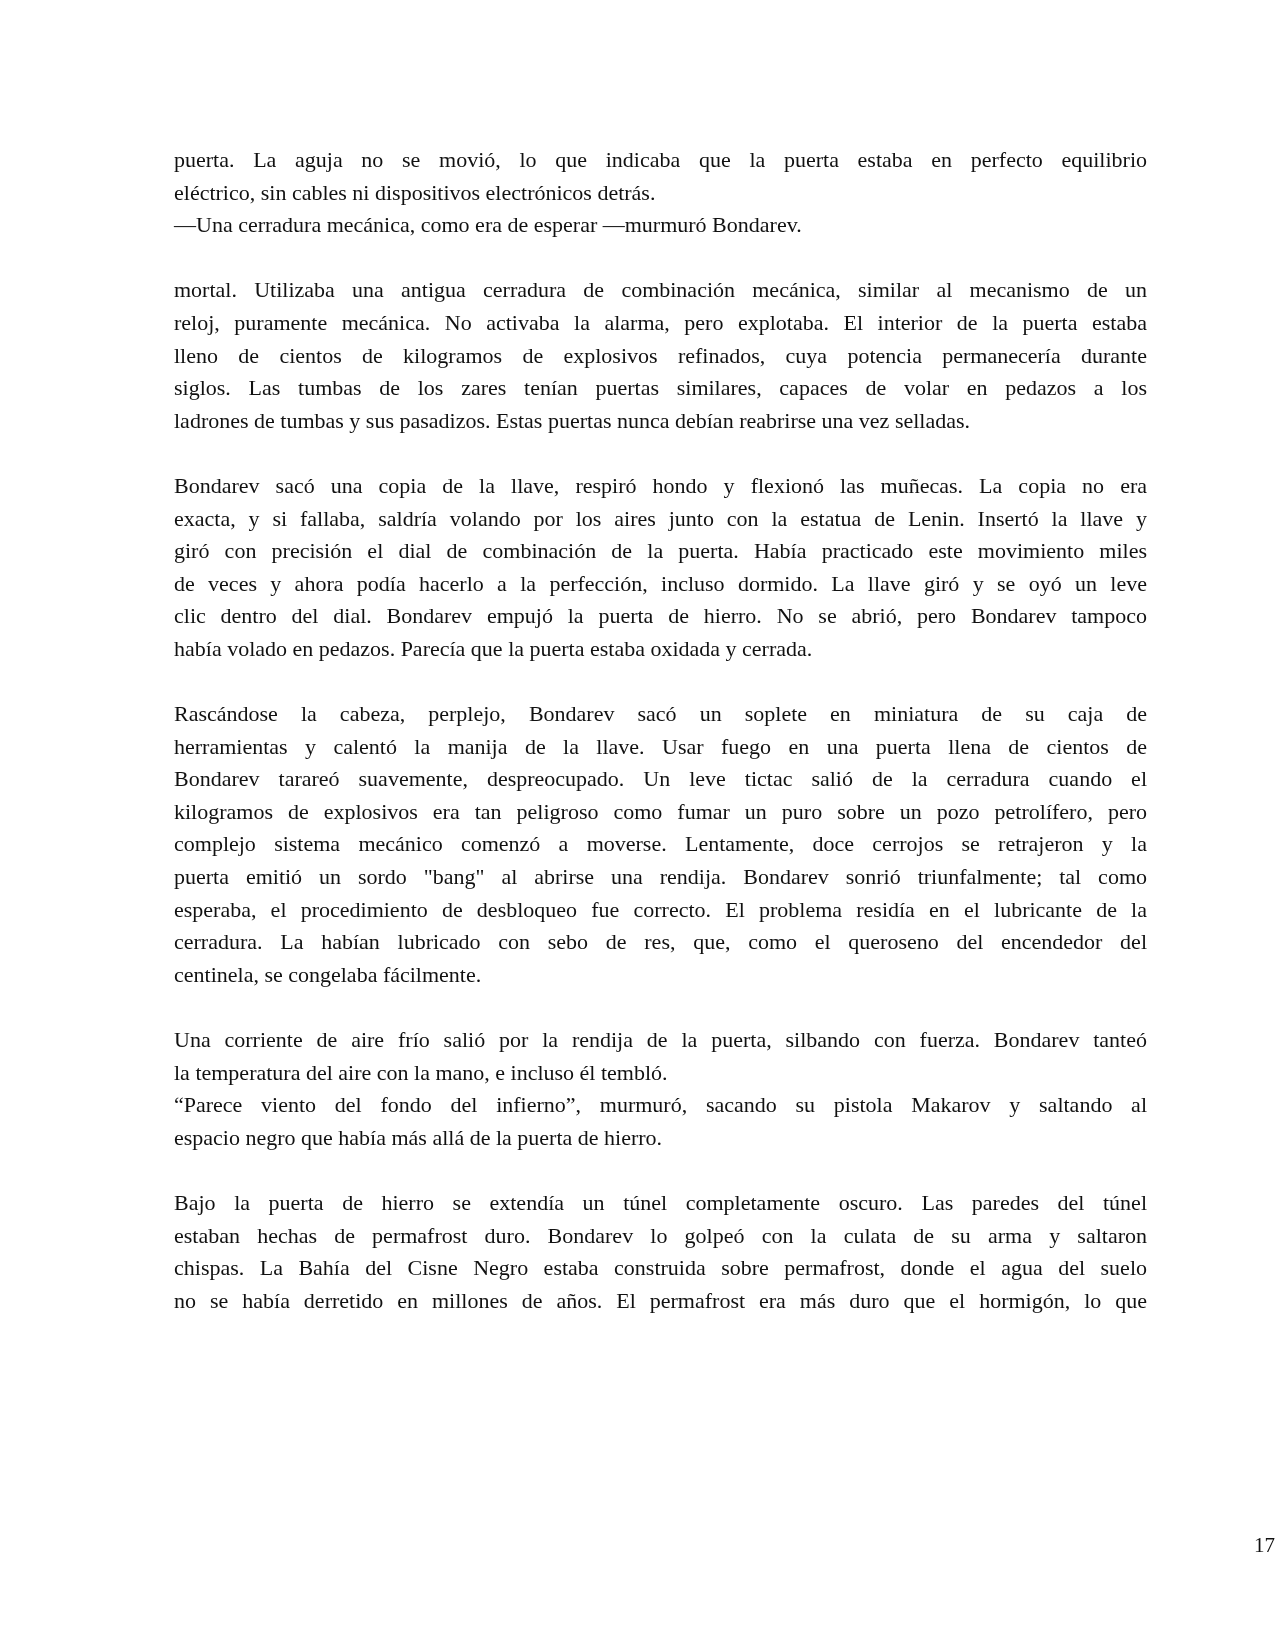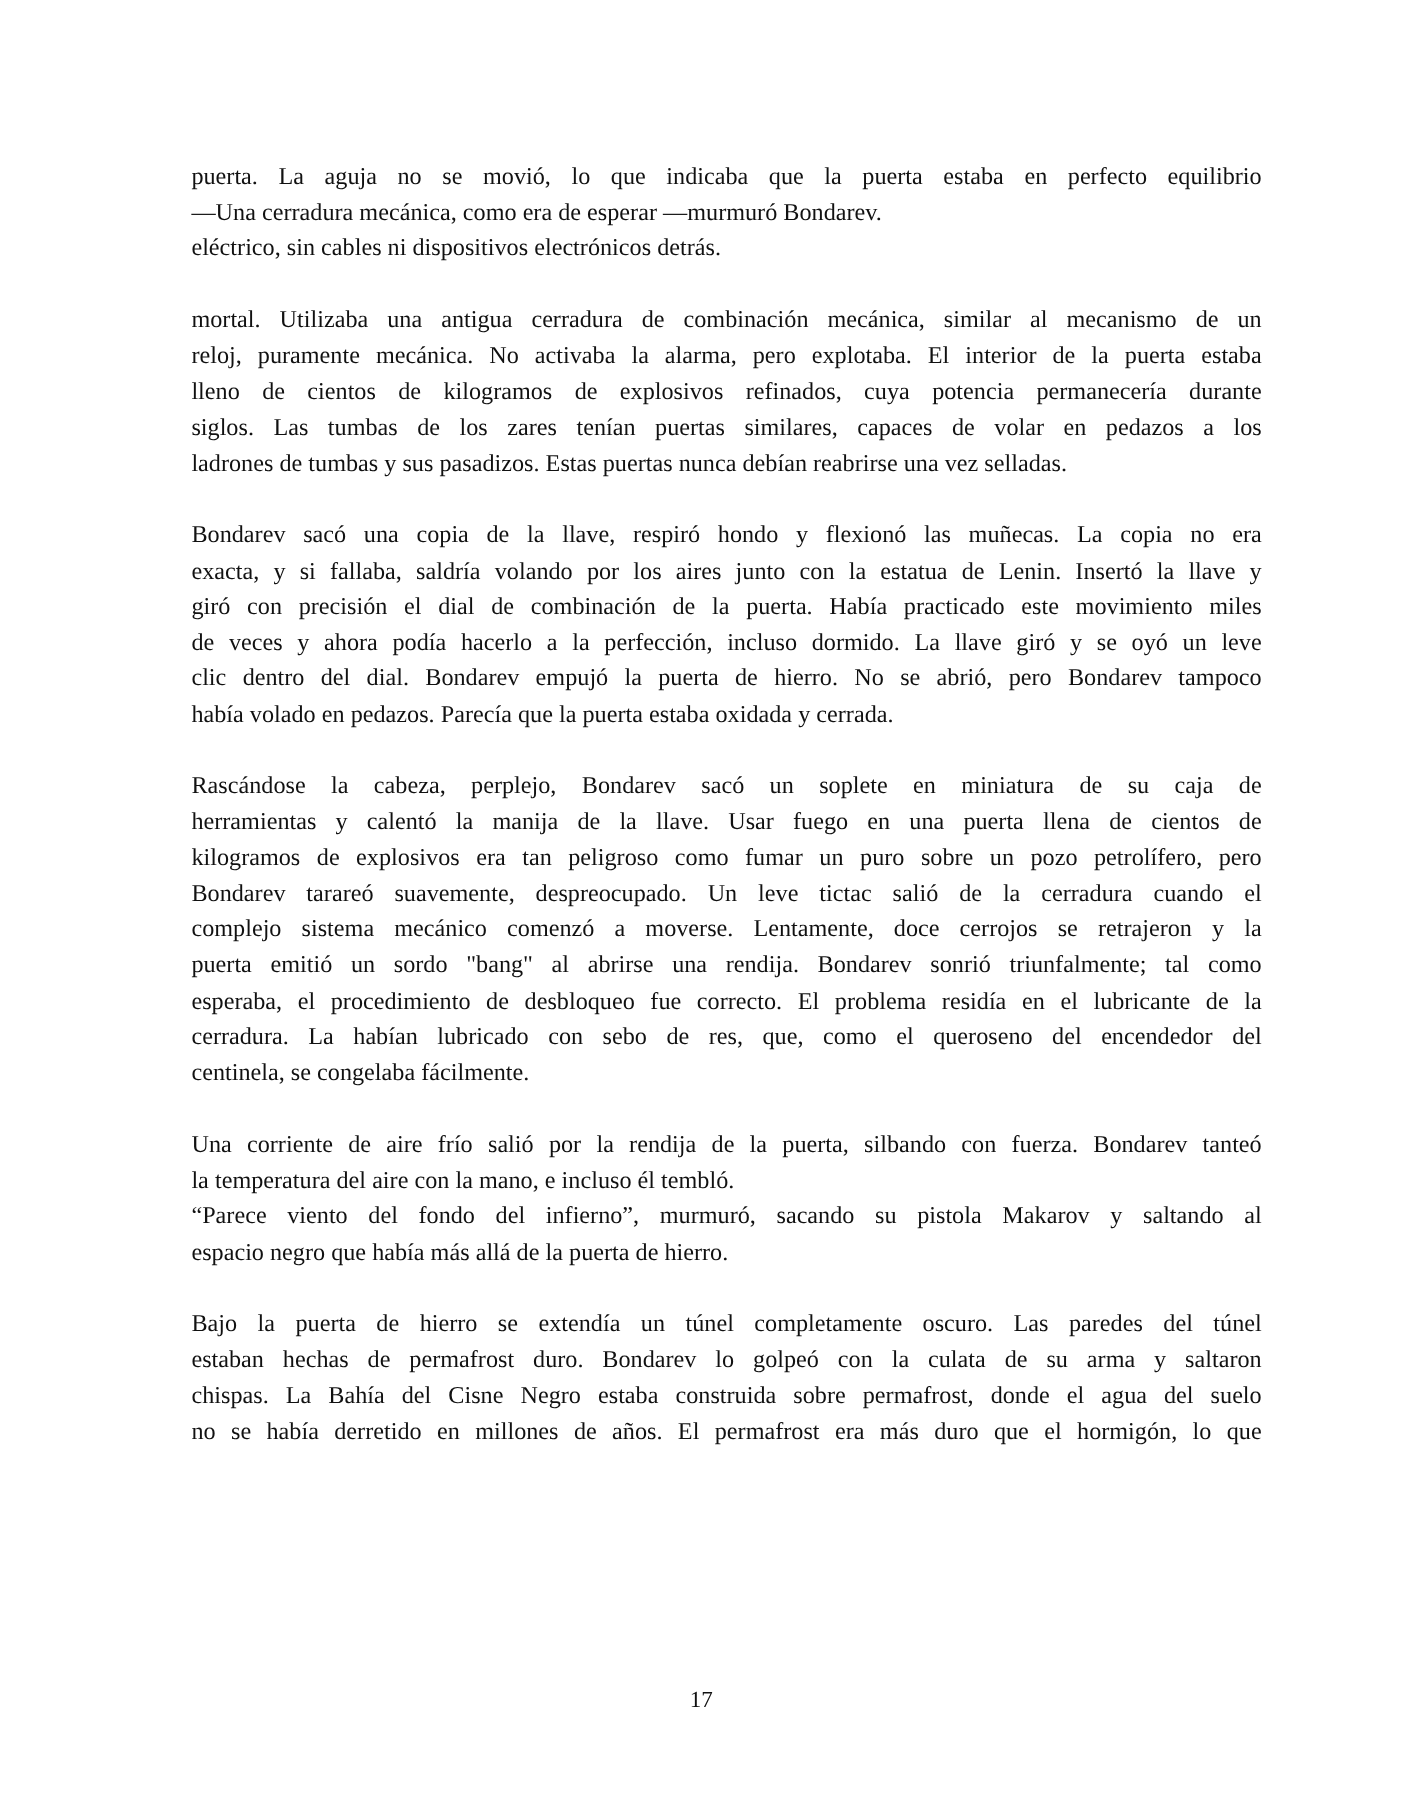--- a/index.html
+++ b/index.html
@@ -6,53 +6,53 @@
   body { width: 1275px; height: 1650px; position: relative; overflow: hidden; }
   .page {
     position: absolute; left: 150px; top: 144px; width: 973px;
     font-family: "Liberation Serif", "DejaVu Serif", serif;
     font-size: 22px; line-height: 32.6px; color: #111; margin-left: 24px;
   }
   .para { margin: 0 0 32.6px 0; text-align: justify; text-align-last: left; }
   .line { display: block; text-align: justify; text-align-last: justify; }
   .line.last { text-align-last: left; }
   .pagenum {
-    position: absolute; left: 0; width: 1275px; top: 1533px; text-align: center;
+    position: absolute; left: 0; width: 1275px; top: 1533px; text-align: right;
     font-family: "Liberation Serif", "DejaVu Serif", serif; font-size: 21px; color: #111;
   }
 </style>
 </head>
 <body>
 
 <div class="page">
   <div class="para">
     <span class="line">puerta. La aguja no se movió, lo que indicaba que la puerta estaba en perfecto equilibrio</span>
+    <span class="line last">eléctrico, sin cables ni dispositivos electrónicos detrás.</span>
     <span class="line last">—Una cerradura mecánica, como era de esperar —murmuró Bondarev.</span>
-    <span class="line last">eléctrico, sin cables ni dispositivos electrónicos detrás.</span>
   </div>
   <div class="para">
     <span class="line">mortal. Utilizaba una antigua cerradura de combinación mecánica, similar al mecanismo de un</span>
     <span class="line">reloj, puramente mecánica. No activaba la alarma, pero explotaba. El interior de la puerta estaba</span>
     <span class="line">lleno de cientos de kilogramos de explosivos refinados, cuya potencia permanecería durante</span>
     <span class="line">siglos. Las tumbas de los zares tenían puertas similares, capaces de volar en pedazos a los</span>
     <span class="line last">ladrones de tumbas y sus pasadizos. Estas puertas nunca debían reabrirse una vez selladas.</span>
   </div>
   <div class="para">
     <span class="line">Bondarev sacó una copia de la llave, respiró hondo y flexionó las muñecas. La copia no era</span>
     <span class="line">exacta, y si fallaba, saldría volando por los aires junto con la estatua de Lenin. Insertó la llave y</span>
     <span class="line">giró con precisión el dial de combinación de la puerta. Había practicado este movimiento miles</span>
     <span class="line">de veces y ahora podía hacerlo a la perfección, incluso dormido. La llave giró y se oyó un leve</span>
     <span class="line">clic dentro del dial. Bondarev empujó la puerta de hierro. No se abrió, pero Bondarev tampoco</span>
     <span class="line last">había volado en pedazos. Parecía que la puerta estaba oxidada y cerrada.</span>
   </div>
   <div class="para">
     <span class="line">Rascándose la cabeza, perplejo, Bondarev sacó un soplete en miniatura de su caja de</span>
     <span class="line">herramientas y calentó la manija de la llave. Usar fuego en una puerta llena de cientos de</span>
+    <span class="line">Bondarev tarareó suavemente, despreocupado. Un leve tictac salió de la cerradura cuando el</span>
     <span class="line">kilogramos de explosivos era tan peligroso como fumar un puro sobre un pozo petrolífero, pero</span>
-    <span class="line">Bondarev tarareó suavemente, despreocupado. Un leve tictac salió de la cerradura cuando el</span>
     <span class="line">complejo sistema mecánico comenzó a moverse. Lentamente, doce cerrojos se retrajeron y la</span>
     <span class="line">puerta emitió un sordo "bang" al abrirse una rendija. Bondarev sonrió triunfalmente; tal como</span>
     <span class="line">esperaba, el procedimiento de desbloqueo fue correcto. El problema residía en el lubricante de la</span>
     <span class="line">cerradura. La habían lubricado con sebo de res, que, como el queroseno del encendedor del</span>
     <span class="line last">centinela, se congelaba fácilmente.</span>
   </div>
   <div class="para">
     <span class="line">Una corriente de aire frío salió por la rendija de la puerta, silbando con fuerza. Bondarev tanteó</span>
     <span class="line last">la temperatura del aire con la mano, e incluso él tembló.</span>
     <span class="line">“Parece viento del fondo del infierno”, murmuró, sacando su pistola Makarov y saltando al</span>

